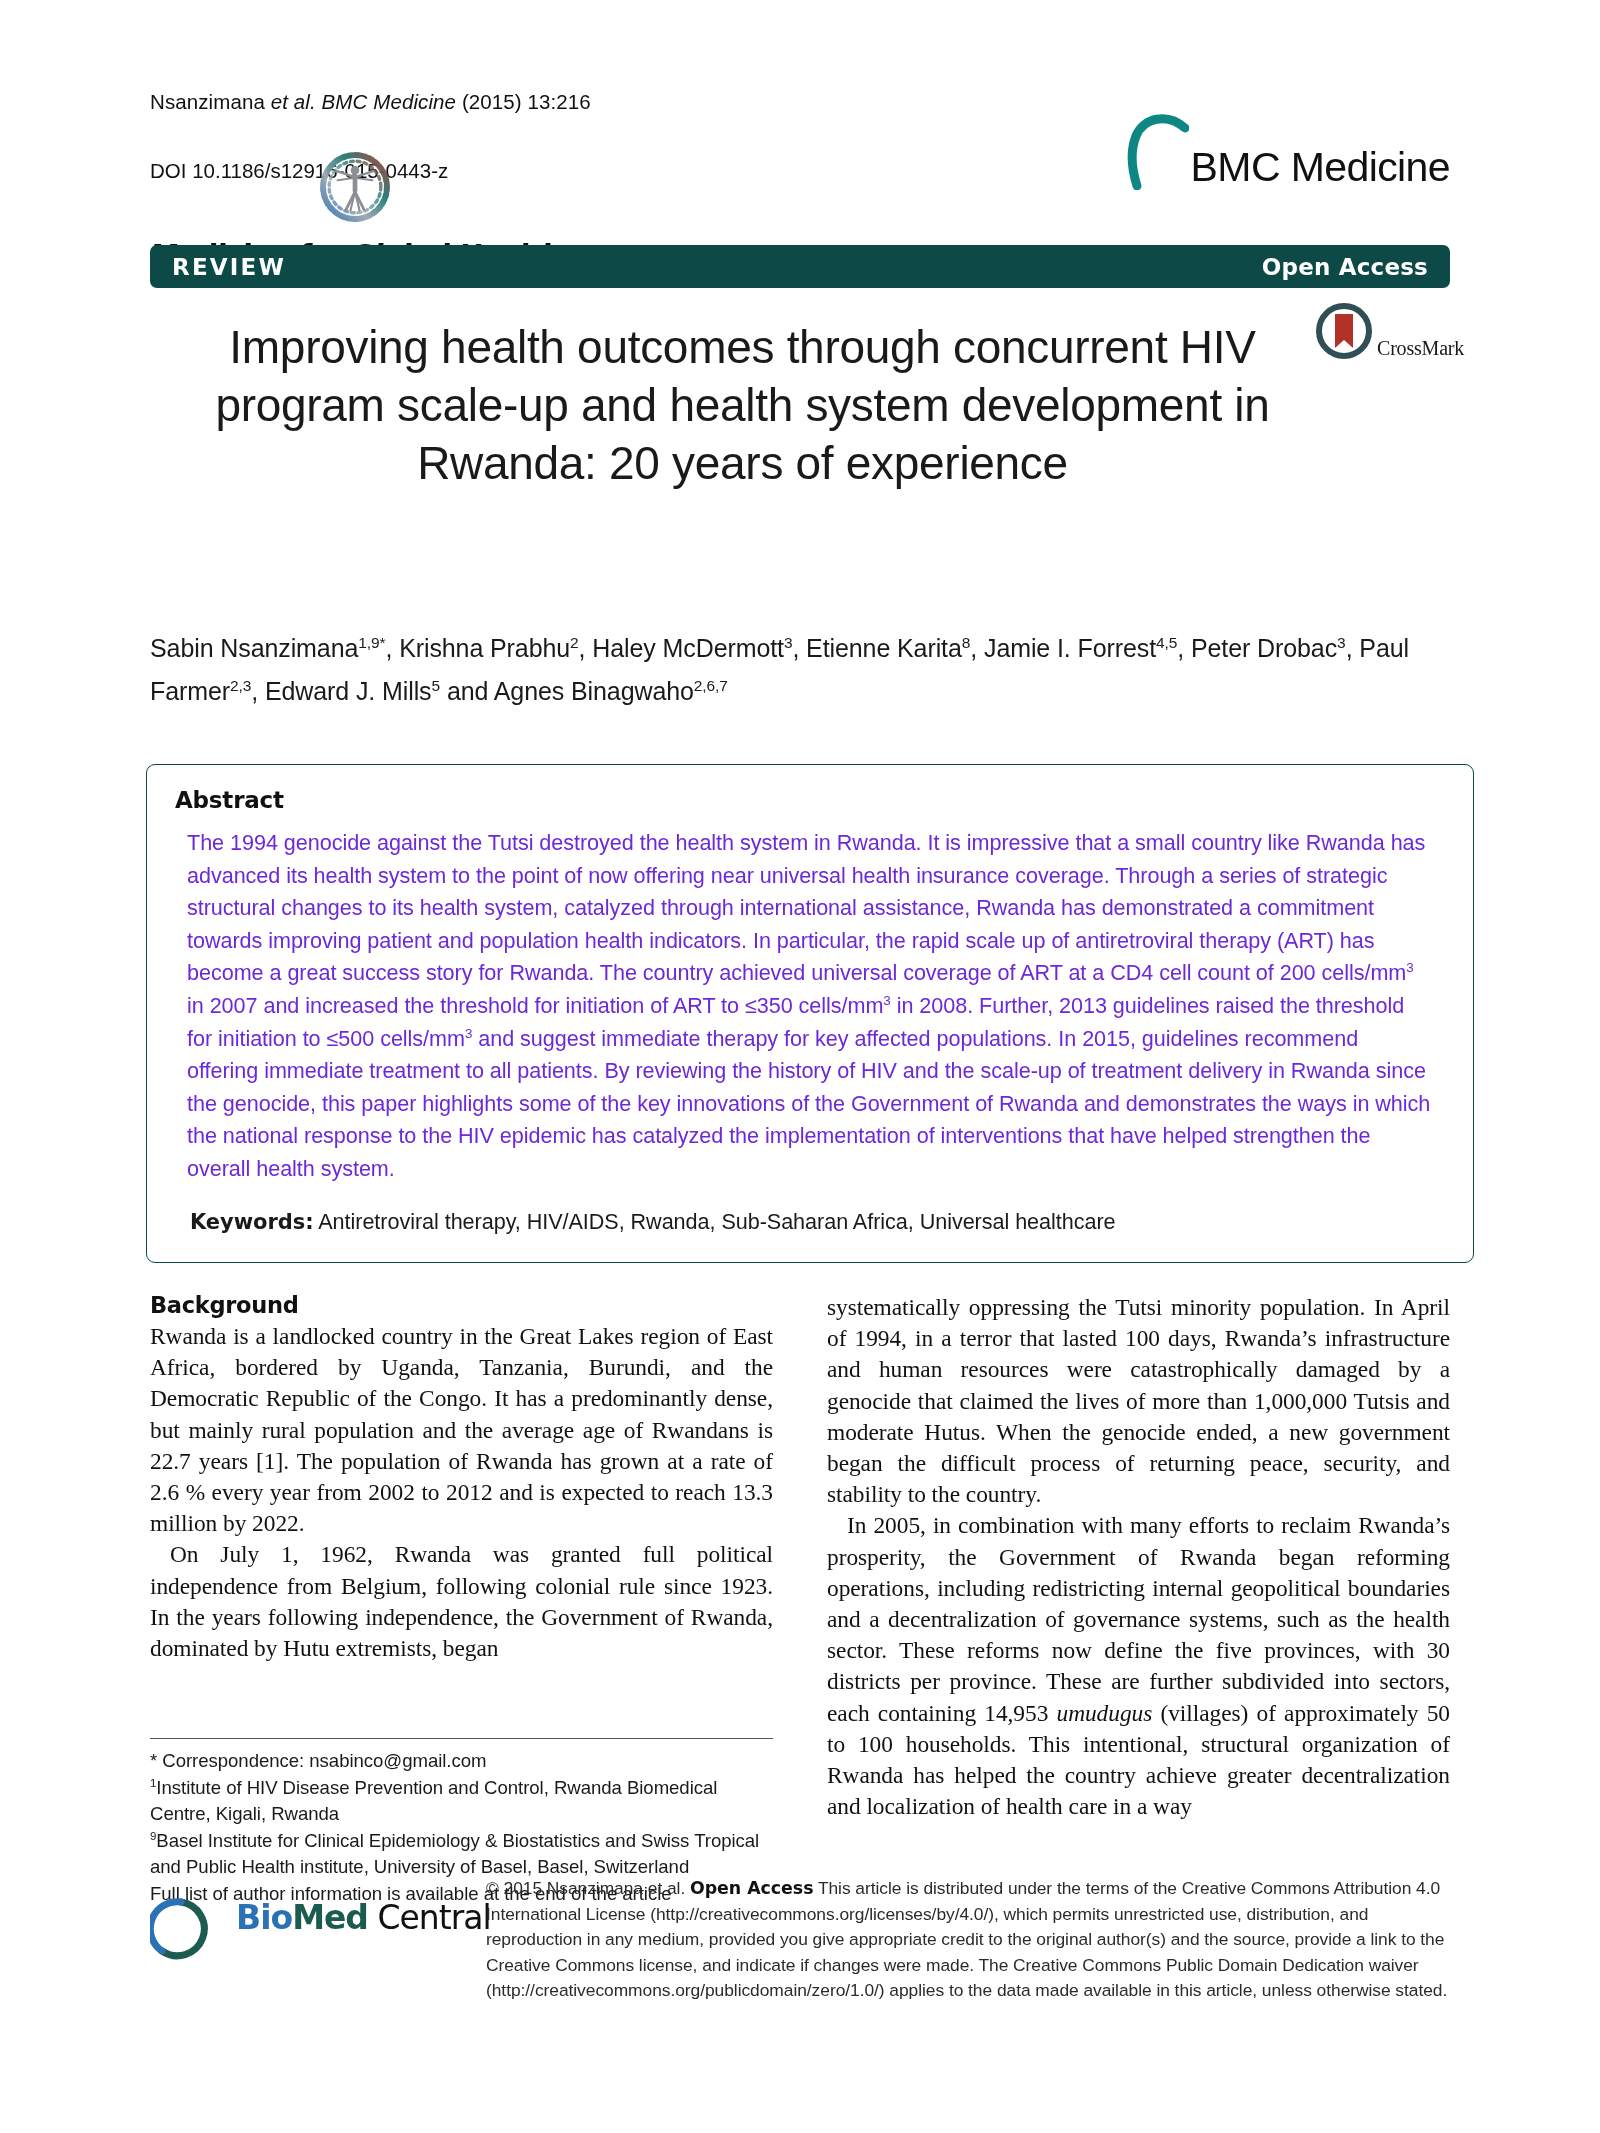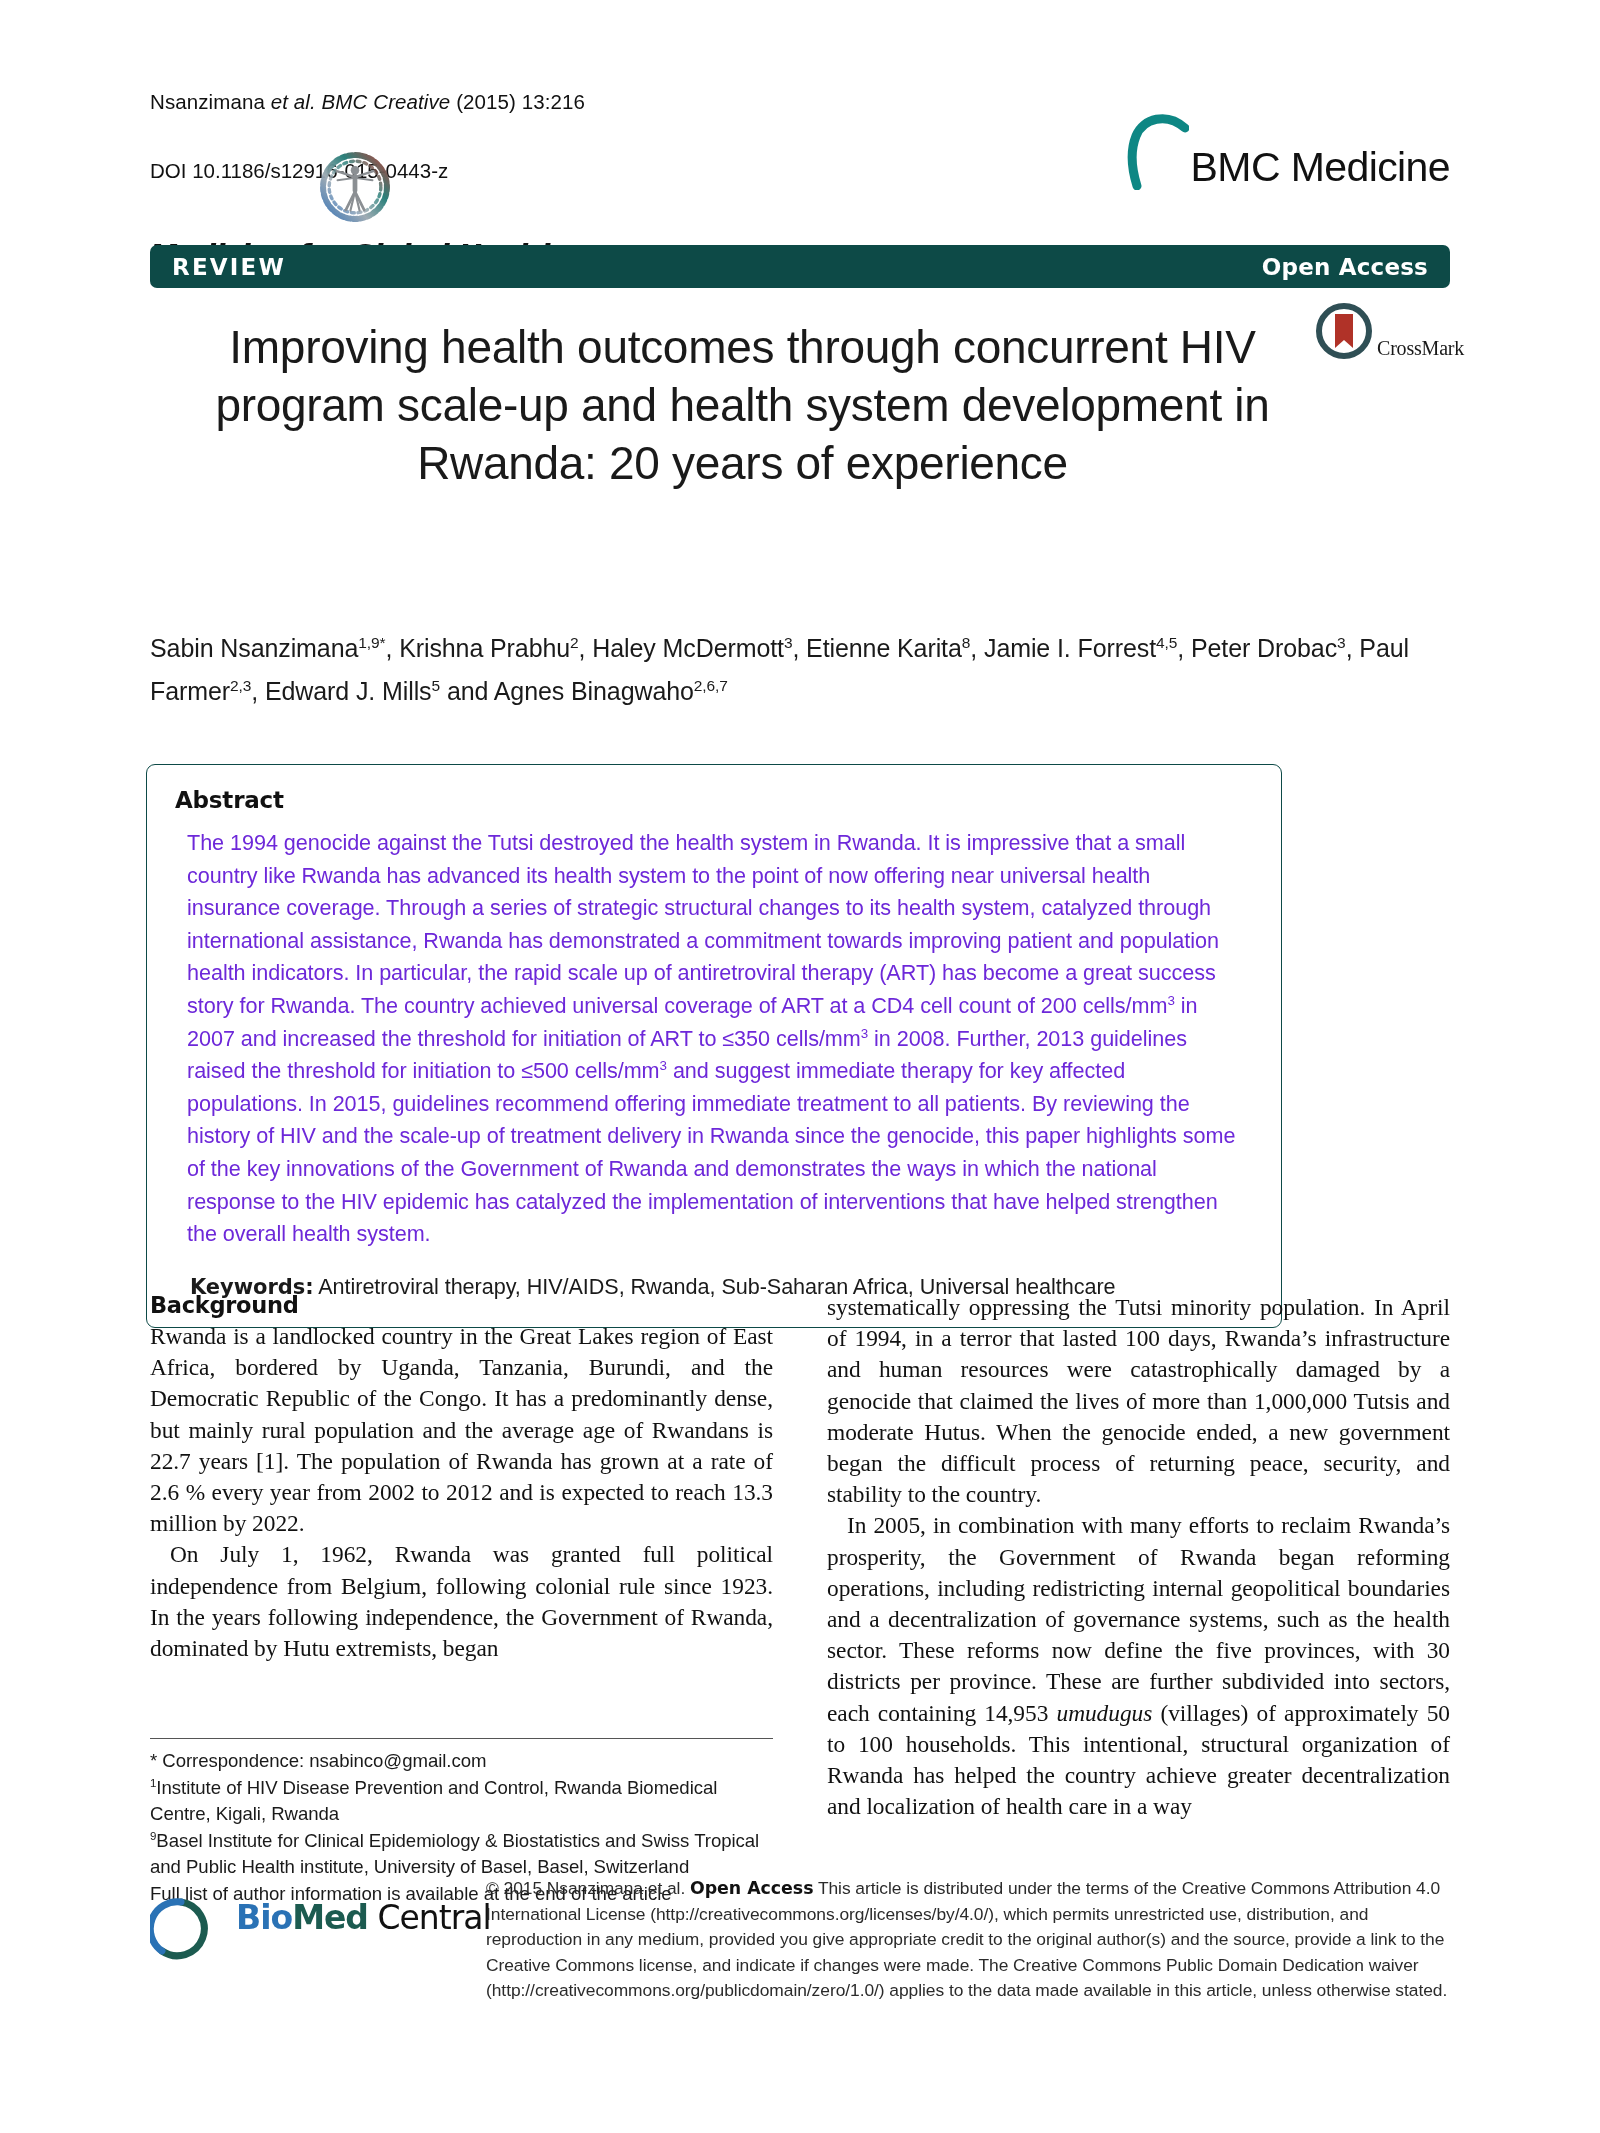--- a/index.html
+++ b/index.html
@@ -180,21 +180,21 @@
     color: #1a1a1a;
     letter-spacing: -0.1px;
   }
   .authors sup { font-size: 0.62em; vertical-align: super; line-height: 0; }
 
   
   .abstract-box {
     position: absolute;
     left: 146px;
     top: 764px;
-    width: 1136px;
+    width: 1328px;
     box-sizing: border-box;
     border: 1.6px solid #0d4a47;
     border-radius: 9px;
     padding: 22px 28px 24px 28px;
     background: #fff;
   }
   .abstract-heading {
     font-family: "DejaVu Sans", sans-serif;
     font-weight: bold;
     font-size: 23px;
@@ -316,21 +316,21 @@
   }
 </style>
 </head>
 <body>
 
 <div class="page">
 
   <div class="top-header">
 
     <div class="cite-line">
-      <span>Nsanzimana </span><span class="ital">et al. BMC Creative</span><span>  (2015) 13:216</span>
+      <span>Nsanzimana </span><span class="ital">et al. BMC Medicine</span><span>  (2015) 13:216</span>
     </div>
     <div class="doi-line">DOI 10.1186/s12916-015-0443-z</div>
 
     <div class="brand-row">
       <div class="mgh-logo">
         <svg viewBox="0 0 100 100" width="78" height="76" aria-hidden="true">
           <defs>
             <linearGradient id="dnaGrad" x1="0" y1="1" x2="1" y2="0">
               <stop offset="0%" stop-color="#2f6fb5"></stop>
               <stop offset="35%" stop-color="#9aa7b0"></stop>

